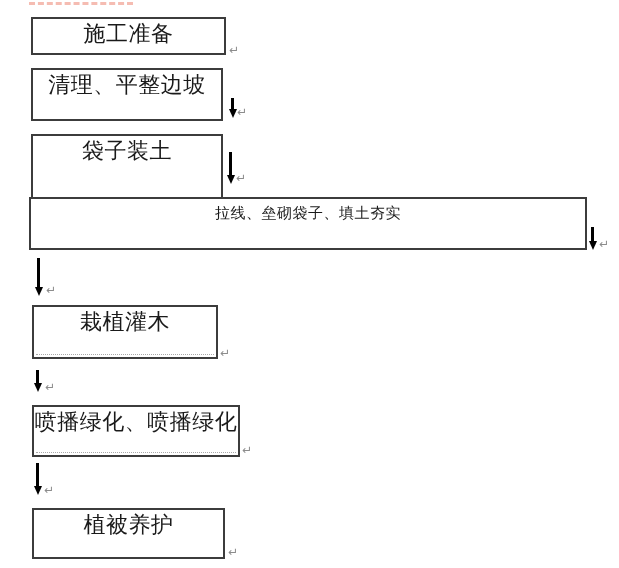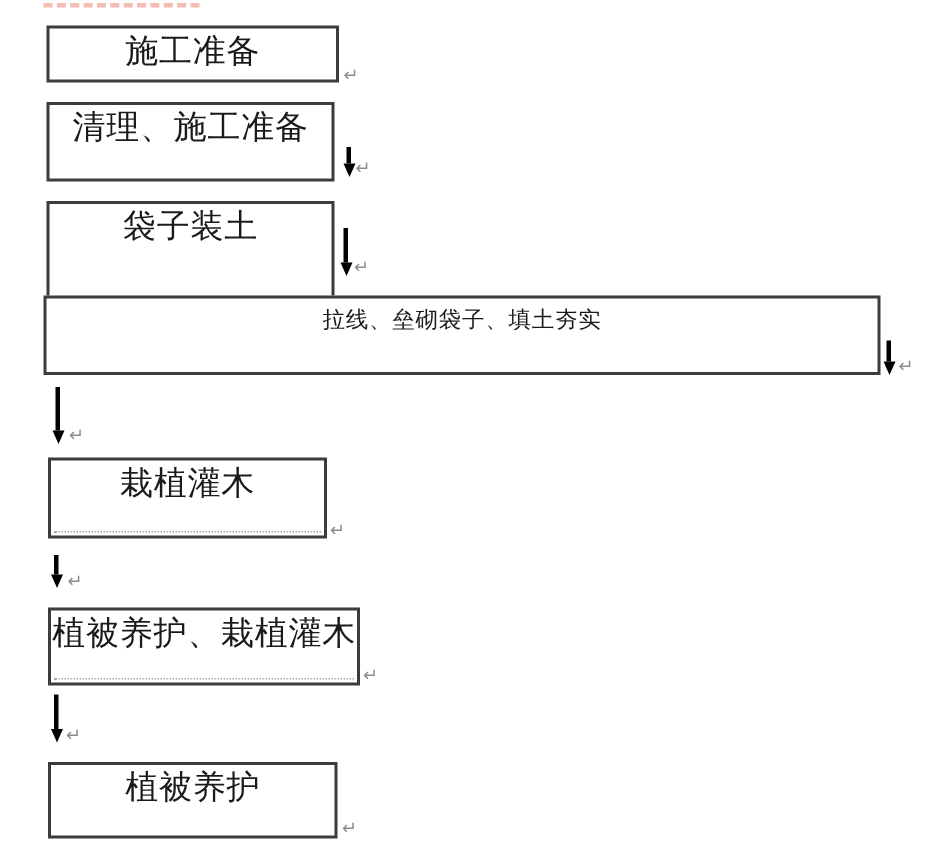--- a/index.html
+++ b/index.html
@@ -50,21 +50,21 @@
 <div class="page">
 
   <div class="spell-line"></div>
 
   <div class="box" style="left:31px;top:17px;width:195px;height:38px">
     <span>施工准备</span>
   </div>
   <span class="pmark" style="left:229px;top:44px">↵</span>
 
   <div class="box" style="left:31px;top:68px;width:192px;height:53px">
-    <span>清理、施工准备</span>
+    <span>清理、平整边坡</span>
   </div>
   <div class="arrow" style="left:228px;top:98px;height:20px">
     <div class="stem"></div>
     <div class="head"></div>
   </div>
   <span class="pmark" style="left:237px;top:106px">↵</span>
 
   <div class="box" style="left:31px;top:134px;width:192px;height:67px">
     <span>袋子装土</span>
   </div>
@@ -94,21 +94,21 @@
   </div>
   <span class="pmark" style="left:220px;top:347px">↵</span>
 
   <div class="arrow" style="left:33px;top:370px;height:22px">
     <div class="stem"></div>
     <div class="head"></div>
   </div>
   <span class="pmark" style="left:45px;top:381px">↵</span>
 
   <div class="box dotted" style="left:32px;top:405px;width:208px;height:52px">
-    <span>植被养护、栽植灌木</span>
+    <span>喷播绿化、喷播绿化</span>
   </div>
   <span class="pmark" style="left:242px;top:444px">↵</span>
 
   <div class="arrow" style="left:33px;top:463px;height:32px">
     <div class="stem"></div>
     <div class="head"></div>
   </div>
   <span class="pmark" style="left:44px;top:484px">↵</span>
 
   <div class="box" style="left:32px;top:508px;width:193px;height:51px">

